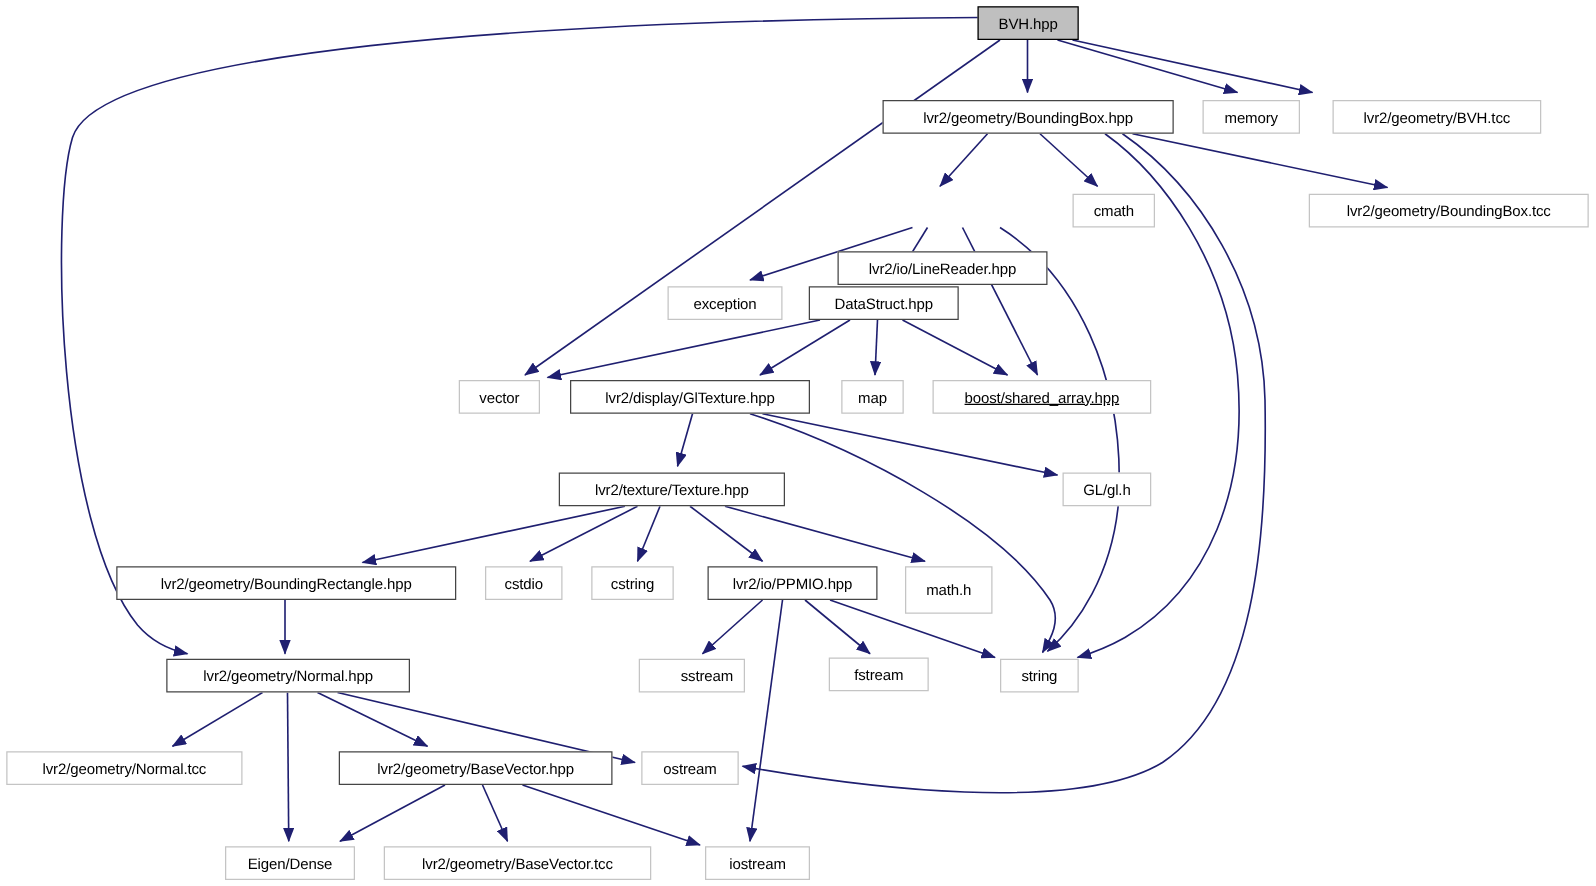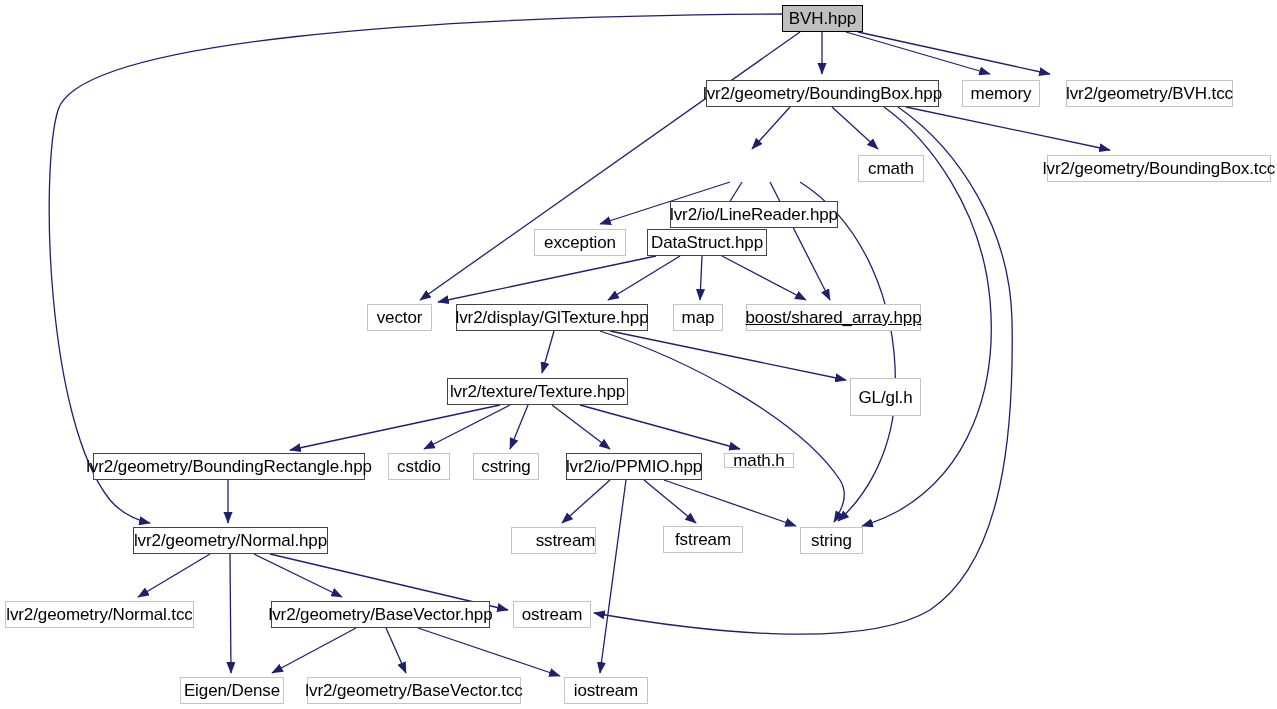--- a/index.html
+++ b/index.html
@@ -24,21 +24,21 @@
   }
   .node-box {
     position: absolute;
     box-sizing: border-box;
     display: flex;
     align-items: center;
     justify-content: center;
     white-space: nowrap;
     background: #ffffff;
     border: 1px solid #c4c4c4;
-    font-size: 17px;
+    font-size: 12px;
     color: #000000;
     line-height: 1;
     letter-spacing: -0.1px;
   }
   .node-box.hdr {
     border: 1.6px solid #454545;
   }
   .node-box.root {
     background: #bfbfbf;
     border: 1.4px solid #000000;
@@ -138,36 +138,36 @@
       </div>
       <div class="node-box" style="left: 673px; top: 304px; width: 50px; height: 27px;">
         <span class="node-label">map</span>
       </div>
       <div class="node-box" style="left: 746px; top: 304px; width: 175px; height: 27px; text-decoration: underline;">
         <span class="node-label">boost/shared_array.hpp</span>
       </div>
       <div class="node-box hdr" style="left: 447px; top: 378px; width: 181px; height: 27px;">
         <span class="node-label">lvr2/texture/Texture.hpp</span>
       </div>
-      <div class="node-box" style="left: 850px; top: 378px; width: 71px; height: 38px;">
+      <div class="node-box" style="left: 850px; top: 378px; width: 71px; height: 27px;">
         <span class="node-label">GL/gl.h</span>
       </div>
       <div class="node-box hdr" style="left: 93px; top: 453px; width: 272px; height: 27px;">
         <span class="node-label">lvr2/geometry/BoundingRectangle.hpp</span>
       </div>
       <div class="node-box" style="left: 388px; top: 453px; width: 62px; height: 27px;">
         <span class="node-label">cstdio</span>
       </div>
       <div class="node-box" style="left: 473px; top: 453px; width: 66px; height: 27px;">
         <span class="node-label">cstring</span>
       </div>
       <div class="node-box hdr" style="left: 566px; top: 453px; width: 136px; height: 27px;">
         <span class="node-label">lvr2/io/PPMIO.hpp</span>
       </div>
-      <div class="node-box" style="left: 724px; top: 453px; width: 70px; height: 15px; justify-content: center;">
+      <div class="node-box" style="left: 724px; top: 453px; width: 70px; height: 38px; justify-content: center;">
         <span class="node-label">math.h</span>
       </div>
       <div class="node-box hdr" style="left: 133px; top: 527px; width: 195px; height: 27px;">
         <span class="node-label">lvr2/geometry/Normal.hpp</span>
       </div>
       <div class="node-box" style="left: 511px; top: 527px; width: 85px; height: 27px; padding-left: 24px;">
         <span class="node-label">sstream</span>
       </div>
       <div class="node-box" style="left: 663px; top: 526px; width: 80px; height: 27px;">
         <span class="node-label">fstream</span>

